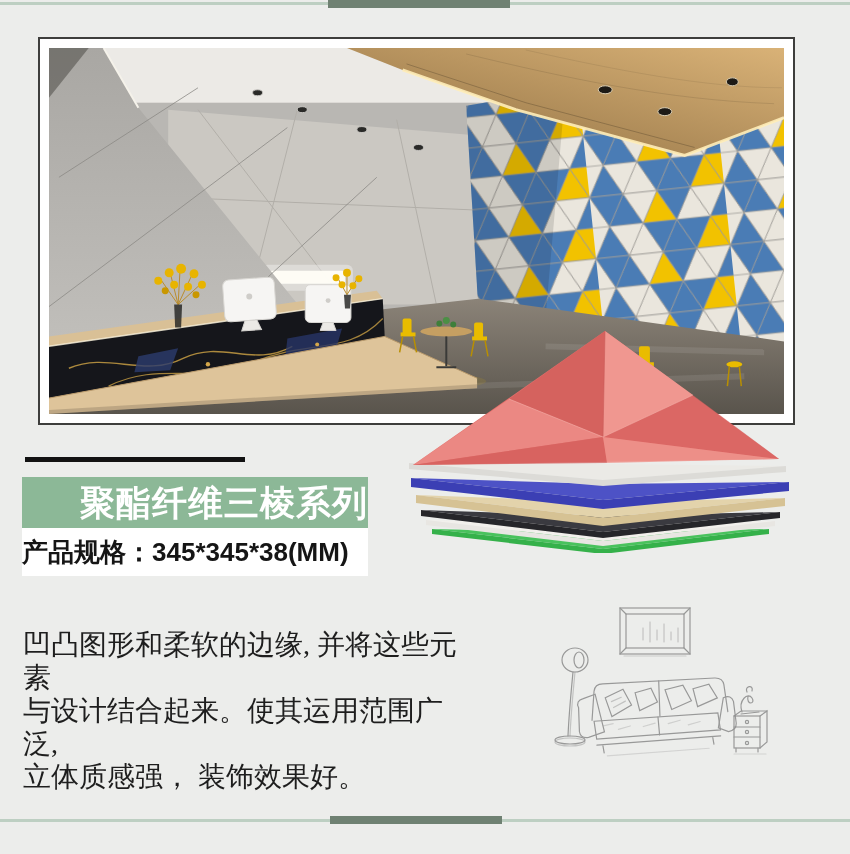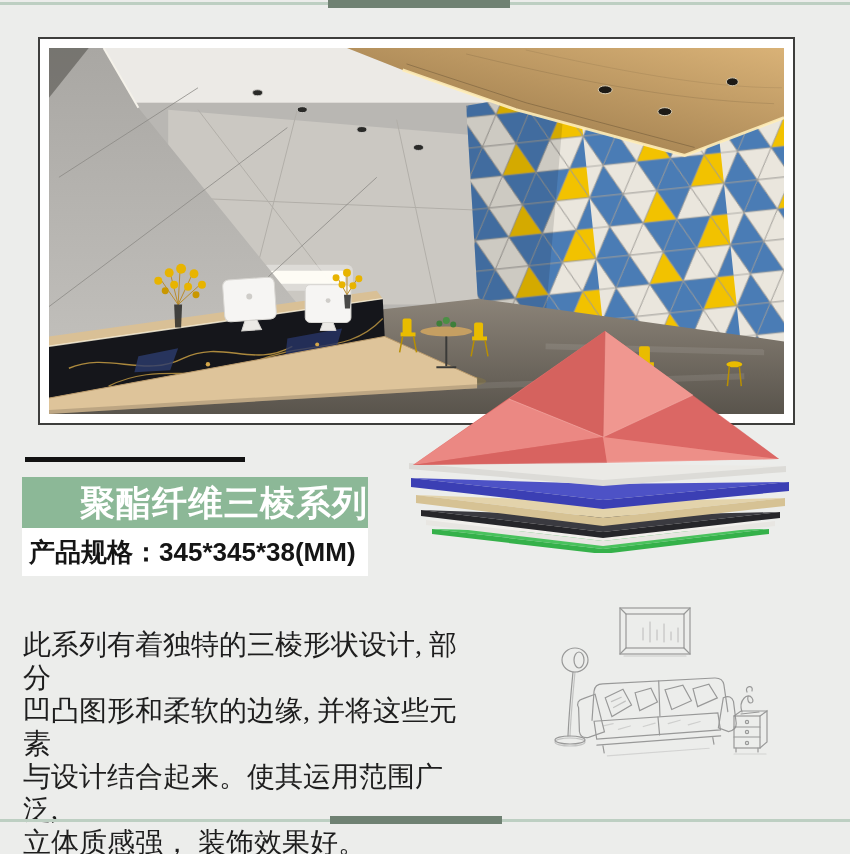--- a/index.html
+++ b/index.html
@@ -22,21 +22,21 @@
   .accent-line{position:absolute;left:0;width:850px;height:3px;background:var(--decor-line);}
   .accent-bar{position:absolute;height:8px;background:var(--decor-bar);}
   .photo-frame{position:absolute;left:38px;top:37px;width:757px;height:388px;
     box-sizing:border-box;border:2px solid var(--frame-border);background:var(--frame-matte);padding:9px;}
   .photo-frame svg{display:block;width:100%;height:100%;}
   .stack{position:absolute;left:403px;top:323px;width:394px;height:230px;}
   .title-rule{position:absolute;left:25px;top:457px;width:220px;height:5px;background:var(--title-rule);}
   .banner{position:absolute;left:22px;top:477px;width:346px;height:51px;background:var(--banner-bg);
     color:var(--banner-text);font-weight:bold;font-size:35px;line-height:51px;text-align:right;letter-spacing:1px;}
   .specbox{position:absolute;left:22px;top:528px;width:346px;height:48px;background:var(--spec-bg);
-    color:var(--spec-text);font-weight:bold;font-size:26px;line-height:48px;padding-left:7px;box-sizing:border-box;white-space:nowrap;}
+    color:var(--spec-text);font-weight:bold;font-size:26px;line-height:48px;box-sizing:border-box;white-space:nowrap;}
   .desc{position:absolute;left:23px;top:628px;width:450px;color:var(--desc-text);
     font-family:"Liberation Serif",serif;font-size:28px;line-height:33px;}
   .sketch{position:absolute;left:548px;top:588px;width:300px;height:185px;}
 </style>
 </head>
 <body>
 
 <div class="page">
 
   <div class="accent-line" style="top:2px"></div>
@@ -296,21 +296,20 @@
 
   <div class="title-rule"></div>
   <div class="banner">
     <span>聚酯纤维三棱系列</span>
   </div>
   <div class="specbox">
     <span>产品规格：345*345*38(MM)</span>
   </div>
 
   <div class="desc">
-    <div>此系列有着独特的三棱形状设计, 部分</div>
     <div>凹凸图形和柔软的边缘, 并将这些元素</div>
     <div>与设计结合起来。使其运用范围广泛,</div>
     <div>立体质感强， 装饰效果好。</div>
   </div>
 
   <svg class="sketch" viewBox="0 0 300 185" fill="none" stroke-linecap="round" style="stroke:var(--sketch-stroke)">
     <g stroke="inherit" stroke-width="1.2" opacity="0.9">
       <rect x="72" y="20" width="70" height="46"></rect>
       <rect x="78" y="26" width="58" height="34"></rect>
       <path d="M72,20 L78,26 M142,20 L136,26 M72,66 L78,60 M142,66 L136,60"></path>

